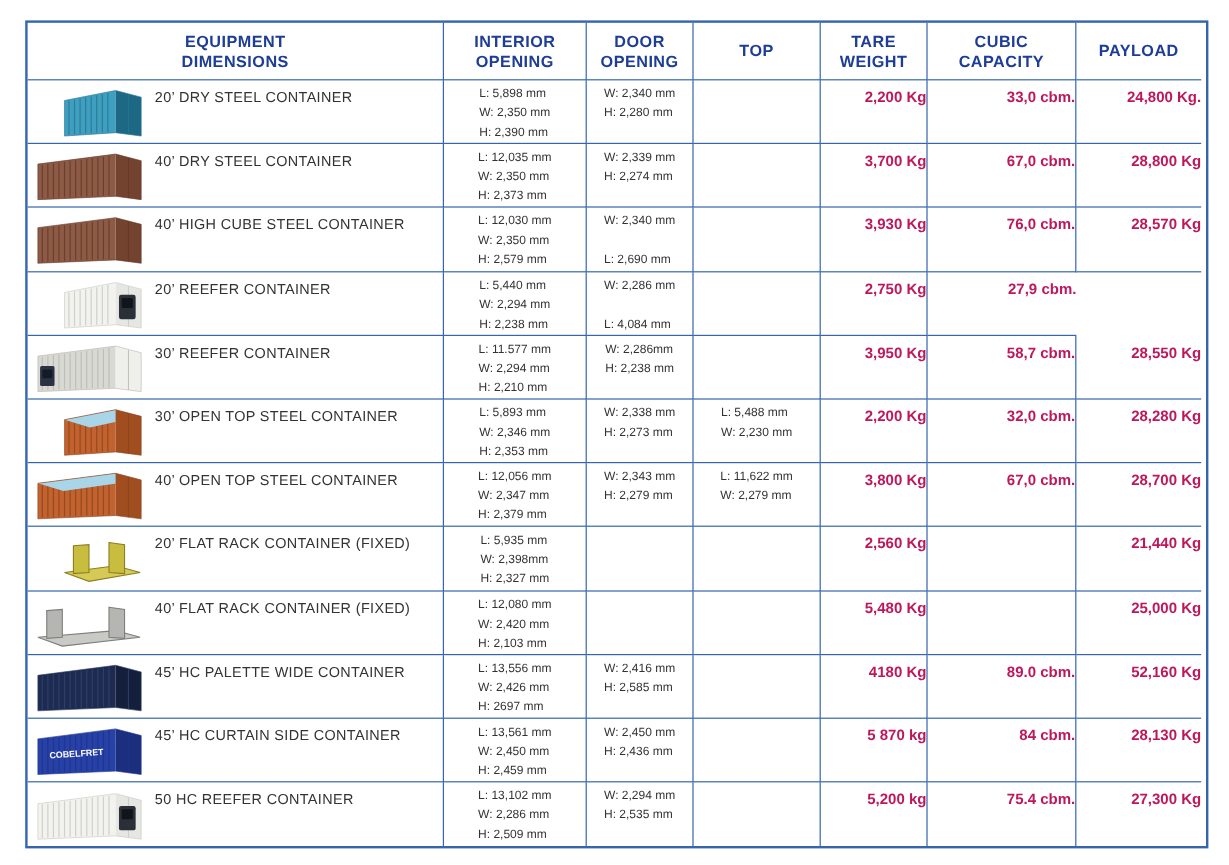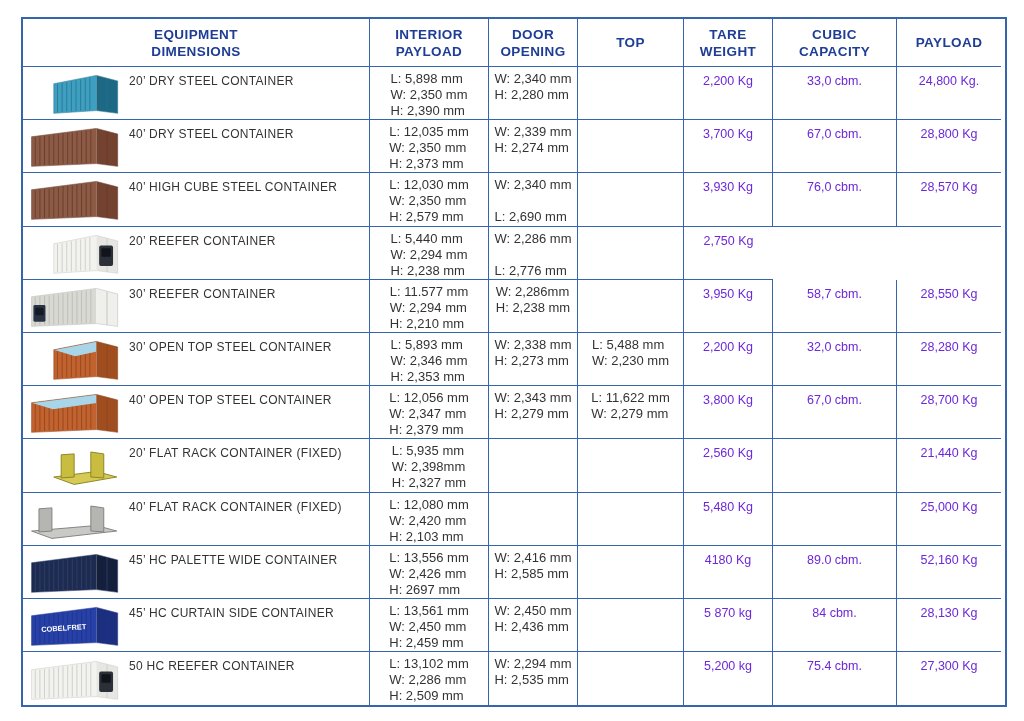--- a/index.html
+++ b/index.html
@@ -31,32 +31,32 @@
     white-space:pre-line;
     font-weight:bold;font-size:13.5px;line-height:17px;letter-spacing:0.4px;
     color:var(--headerText);
   }
   .c1{display:flex;align-items:stretch;}
   .img-wrap{flex:none;width:106px;display:flex;align-items:center;justify-content:center;}
   .name{
     padding-top:7px;font-size:12px;letter-spacing:0.3px;color:#333333;
   }
   .dims-cell{display:flex;justify-content:center;padding-top:4px;}
-  .dims{font-size:13px;line-height:16px;color:#333333;text-align:left;}
-  .val-cell{text-align:center;padding-top:7px;font-size:12.5px;color:#6d28d9;}
+  .dims{font-size:10px;line-height:16px;color:#333333;text-align:left;}
+  .val-cell{text-align:right;padding-top:7px;font-size:12.5px;color:#be185d;font-weight:bold;}
 </style>
 </head>
 <body style="--border: #3566ad; --headerText: #1e3d96;">
 
 <div class="table">
   <div class="row header">
     <div class="cell hcell">EQUIPMENT
 DIMENSIONS</div>
     <div class="cell hcell">INTERIOR
-PAYLOAD</div>
+OPENING</div>
     <div class="cell hcell">DOOR
 OPENING</div>
     <div class="cell hcell">TOP</div>
     <div class="cell hcell">TARE
 WEIGHT</div>
     <div class="cell hcell">CUBIC
 CAPACITY</div>
     <div class="cell hcell">PAYLOAD</div>
   </div>
   <div id="rows">
@@ -220,27 +220,28 @@
           <div class="dims">
             <div>L: 5,440 mm</div>
             <div>W: 2,294 mm</div>
             <div>H: 2,238 mm</div>
           </div>
         </div>
     <div class="cell dims-cell">
           <div class="dims">
             <div>W: 2,286 mm</div>
             <div>&nbsp;</div>
-            <div>L: 2,776 mm</div>
+            <div>L: 4,084 mm</div>
           </div>
         </div>
     <div class="cell dims-cell">
           <div class="dims"></div>
         </div>
     <div class="cell val-cell">2,750 Kg</div>
+    <div class="cell val-cell">27,9 cbm.</div>
   </div>
 
   <div class="row data">
     <div class="cell c1">
       <span class="img-wrap">
             <svg viewBox="0 0 104 54" width="100" height="50">
               <polygon points="4,17 74,8 74,46 4,49" fill="#d9d9d4"></polygon>
               <line x1="8" y1="17.485714285714288" x2="8" y2="47.82857142857143" stroke="#b9b9b4" stroke-width="1.1" opacity="0.8"></line>
               <line x1="13" y1="16.84285714285714" x2="13" y2="47.614285714285714" stroke="#b9b9b4" stroke-width="1.1" opacity="0.8"></line>
               <line x1="18" y1="16.2" x2="18" y2="47.4" stroke="#b9b9b4" stroke-width="1.1" opacity="0.8"></line>

